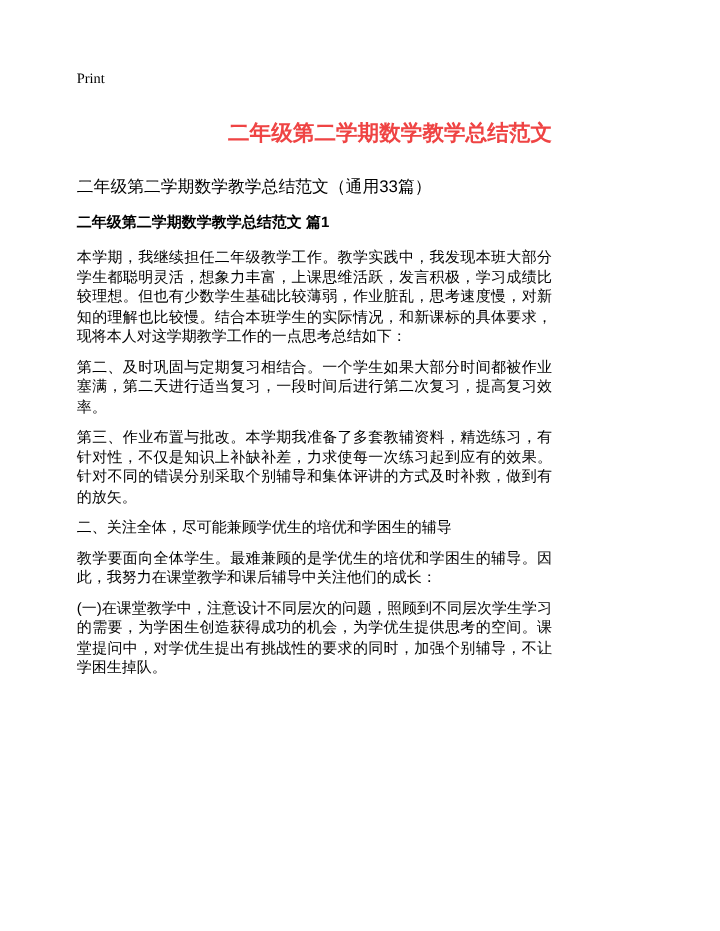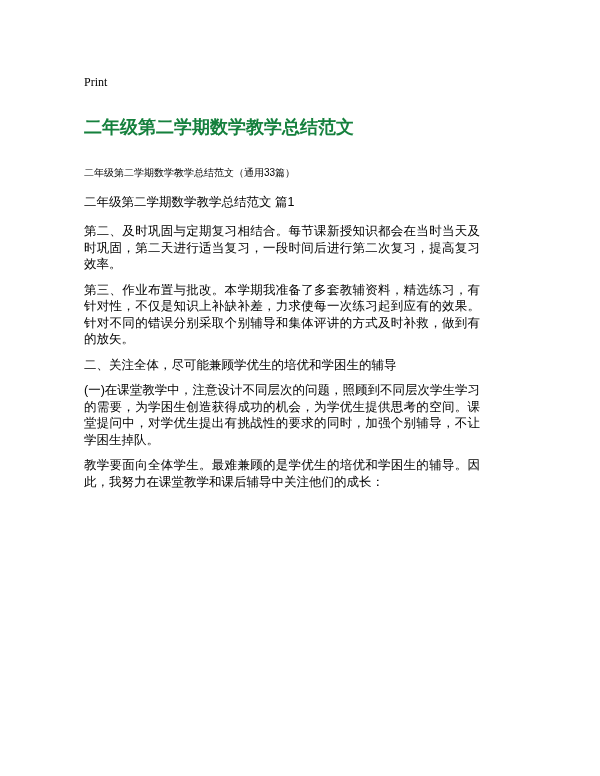--- a/index.html
+++ b/index.html
@@ -11,48 +11,47 @@
     width: 600px;
     height: 776px;
     overflow: hidden;
     font-family: "Liberation Sans", sans-serif;
     color: #000000;
   }
   .page {
     box-sizing: border-box;
     width: 524px;
     height: 776px;
-    padding: 72px 64px 0 64px;
+    padding: 56px 64px 0 64px;
     background: #ffffff;
-    margin-left: 20px;
   }
   .print-label {
     font-family: "Liberation Serif", serif;
     font-size: 12px;
     color: #000000;
     margin: 0 0 26px 0;
     display: inline-block;
   }
   .doc-title {
-    color: #15803d;
+    color: #ef4444;
     font-size: 18px;
     font-weight: bold;
-    text-align: left;
+    text-align: right;
     margin: 0 0 24px 0;
     line-height: 24px;
-    font-family: Liberation Mono, monospace;
+    font-family: Liberation Serif, serif;
   }
   .doc-subtitle {
-    font-size: 10px;
+    font-size: 14px;
     line-height: 17px;
     margin: 0 0 13px 0;
   }
   .section-heading {
     font-size: 12.5px;
-    font-weight: normal;
+    font-weight: bold;
     line-height: 17px;
     margin: 0 0 12px 0;
   }
   .body-para {
     font-size: 12.5px;
     line-height: 16.5px;
     text-align: justify;
     margin: 0 0 9px 0;
     word-break: break-all;
   }
@@ -63,28 +62,29 @@
 <div class="page">
 
   <div class="print-label">Print</div>
 
   <h1 class="doc-title">二年级第二学期数学教学总结范文</h1>
 
   <div class="doc-subtitle">二年级第二学期数学教学总结范文（通用33篇）</div>
 
   <div class="section-heading">二年级第二学期数学教学总结范文 篇1</div>
 
+  <p class="body-para">本学期，我继续担任二年级教学工作。教学实践中，我发现本班大部分学生都聪明灵活，想象力丰富，上课思维活跃，发言积极，学习成绩比较理想。但也有少数学生基础比较薄弱，作业脏乱，思考速度慢，对新知的理解也比较慢。结合本班学生的实际情况，和新课标的具体要求，现将本人对这学期教学工作的一点思考总结如下：</p>
 
 
 
 
-  <p class="body-para">第二、及时巩固与定期复习相结合。每节课新授知识都会在当时当天及时巩固，第二天进行适当复习，一段时间后进行第二次复习，提高复习效率。</p>
+  <p class="body-para">第二、及时巩固与定期复习相结合。一个学生如果大部分时间都被作业塞满，第二天进行适当复习，一段时间后进行第二次复习，提高复习效率。</p>
 
   <p class="body-para">第三、作业布置与批改。本学期我准备了多套教辅资料，精选练习，有针对性，不仅是知识上补缺补差，力求使每一次练习起到应有的效果。针对不同的错误分别采取个别辅导和集体评讲的方式及时补救，做到有的放矢。</p>
 
   <p class="body-para">二、关注全体，尽可能兼顾学优生的培优和学困生的辅导</p>
 
+  <p class="body-para">教学要面向全体学生。最难兼顾的是学优生的培优和学困生的辅导。因此，我努力在课堂教学和课后辅导中关注他们的成长：</p>
+
   <p class="body-para">(一)在课堂教学中，注意设计不同层次的问题，照顾到不同层次学生学习的需要，为学困生创造获得成功的机会，为学优生提供思考的空间。课堂提问中，对学优生提出有挑战性的要求的同时，加强个别辅导，不让学困生掉队。</p>
-
-  <p class="body-para">教学要面向全体学生。最难兼顾的是学优生的培优和学困生的辅导。因此，我努力在课堂教学和课后辅导中关注他们的成长：</p>
 
 
 </div>
 
 </body></html>

